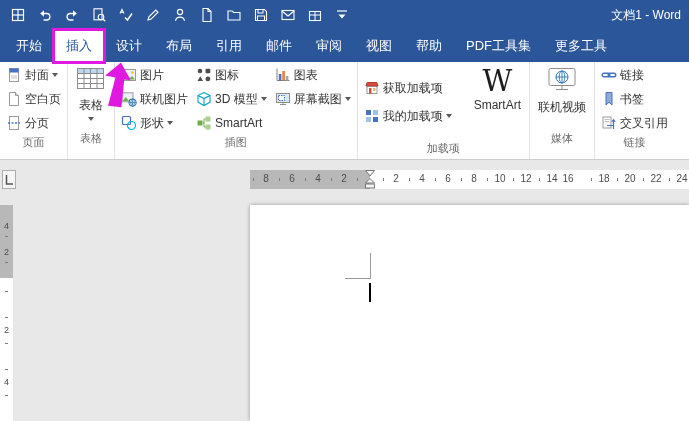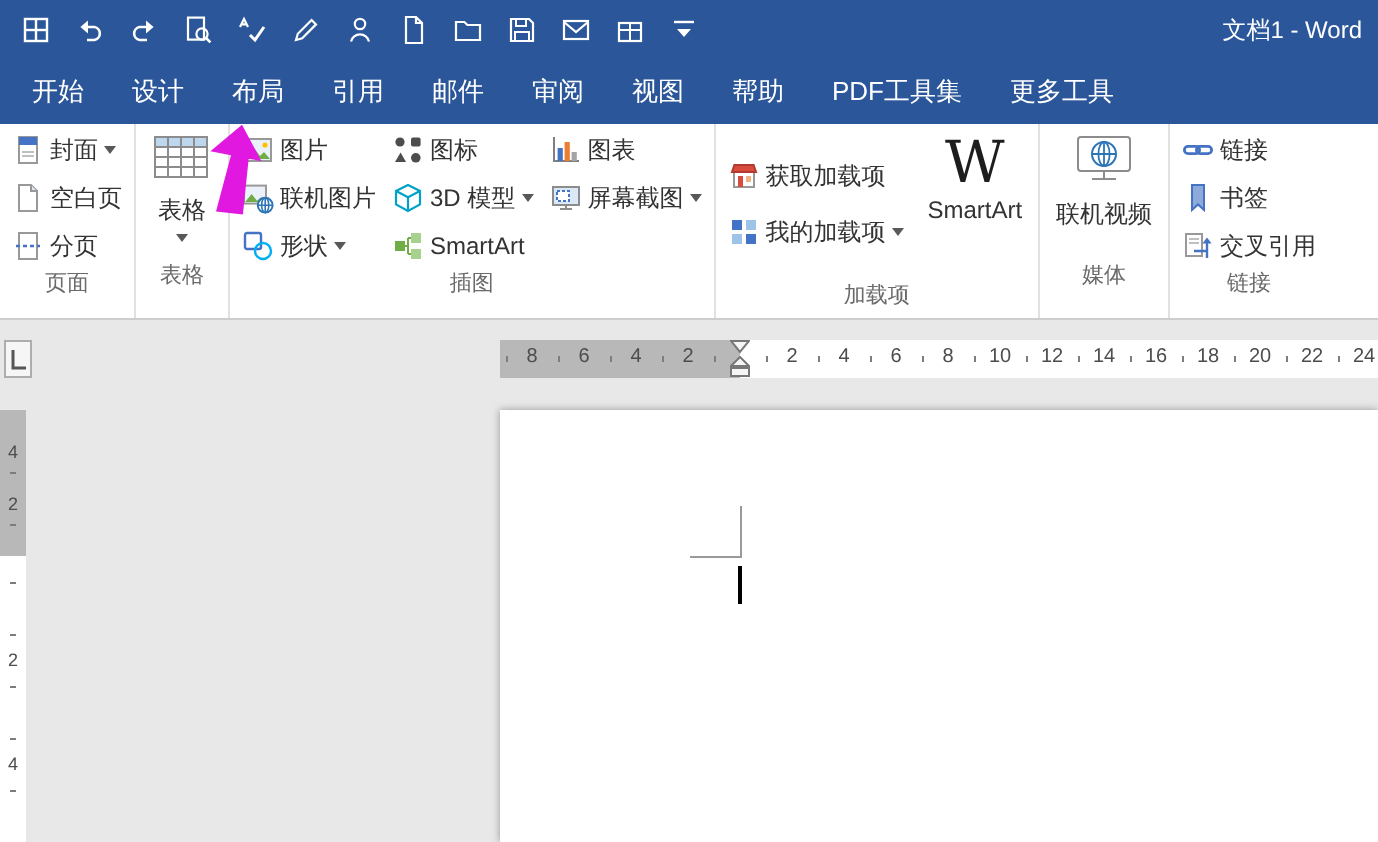--- a/index.html
+++ b/index.html
@@ -158,20 +158,24 @@
             <line x1="3" y1="4" x2="13" y2="4" stroke="#fff" stroke-width="1.2"></line>
             <polygon points="4.5,7.5 11.5,7.5 8,11.5" fill="#fff"></polygon>
           </svg>
       </span>
     </div>
     <div class="wtitle">文档1 - Word</div>
   </div>
 
   <div class="tabbar">
     <div class="tab">开始</div>
+    <div class="tab active">
+      <span>插入</span>
+      <span class="hlbox"></span>
+    </div>
     <div class="tab">设计</div>
     <div class="tab">布局</div>
     <div class="tab">引用</div>
     <div class="tab">邮件</div>
     <div class="tab">审阅</div>
     <div class="tab">视图</div>
     <div class="tab">帮助</div>
     <div class="tab">PDF工具集</div>
     <div class="tab">更多工具</div>
   </div>
@@ -332,21 +336,21 @@
               </span>
             <span class="lbl">屏幕截图</span>
             <span class="caret"></span>
           </div>
         </div>
       </div>
       <div class="g-label">插图</div>
     </div>
 
     <div class="group">
-      <div class="g-body" style="gap:4px;">
+      <div class="g-body" style="gap:14px;">
         <div class="col center" style="gap:4px;">
           <div class="sbtn">
             <span class="ic16">
                 <svg viewBox="0 0 16 16">
                   <rect x="3" y="6" width="10" height="7.5" fill="#fff" stroke="#999"></rect>
                   <path d="M2 6 L3.2 2.5 H12.8 L14 6 Z" fill="#d84b3e" stroke="#b03a30"></path>
                   <rect x="5" y="8" width="2.5" height="5.5" fill="#d84b3e"></rect>
                   <rect x="9" y="8" width="2.5" height="3" fill="#f4b183"></rect>
                 </svg>
               </span>
@@ -448,21 +452,21 @@
       </div>
       <div class="hr-white">
         <div class="ticks-h" style="left:13px;"></div>
         <span class="rn" style="left:20px">2</span>
         <span class="rn" style="left:46px">4</span>
         <span class="rn" style="left:72px">6</span>
         <span class="rn" style="left:98px">8</span>
         <span class="rn" style="left:124px">10</span>
         <span class="rn" style="left:150px">12</span>
         <span class="rn" style="left:176px">14</span>
-        <span class="rn" style="left:202px">16</span>
+        <span class="rn" style="left:192px">16</span>
         <span class="rn" style="left:228px">18</span>
         <span class="rn" style="left:254px">20</span>
         <span class="rn" style="left:280px">22</span>
         <span class="rn" style="left:306px">24</span>
         <div class="indent-markers">
           <svg width="10" height="7" style="position:absolute;top:0;left:0">
               <polygon points="0.5,0.5 9.5,0.5 5,6" fill="#f5f5f5" stroke="#777"></polygon>
             </svg>
           <svg width="10" height="11" style="position:absolute;bottom:0;left:0">
               <polygon points="5,0.5 9.5,5 0.5,5" fill="#f5f5f5" stroke="#777"></polygon>

